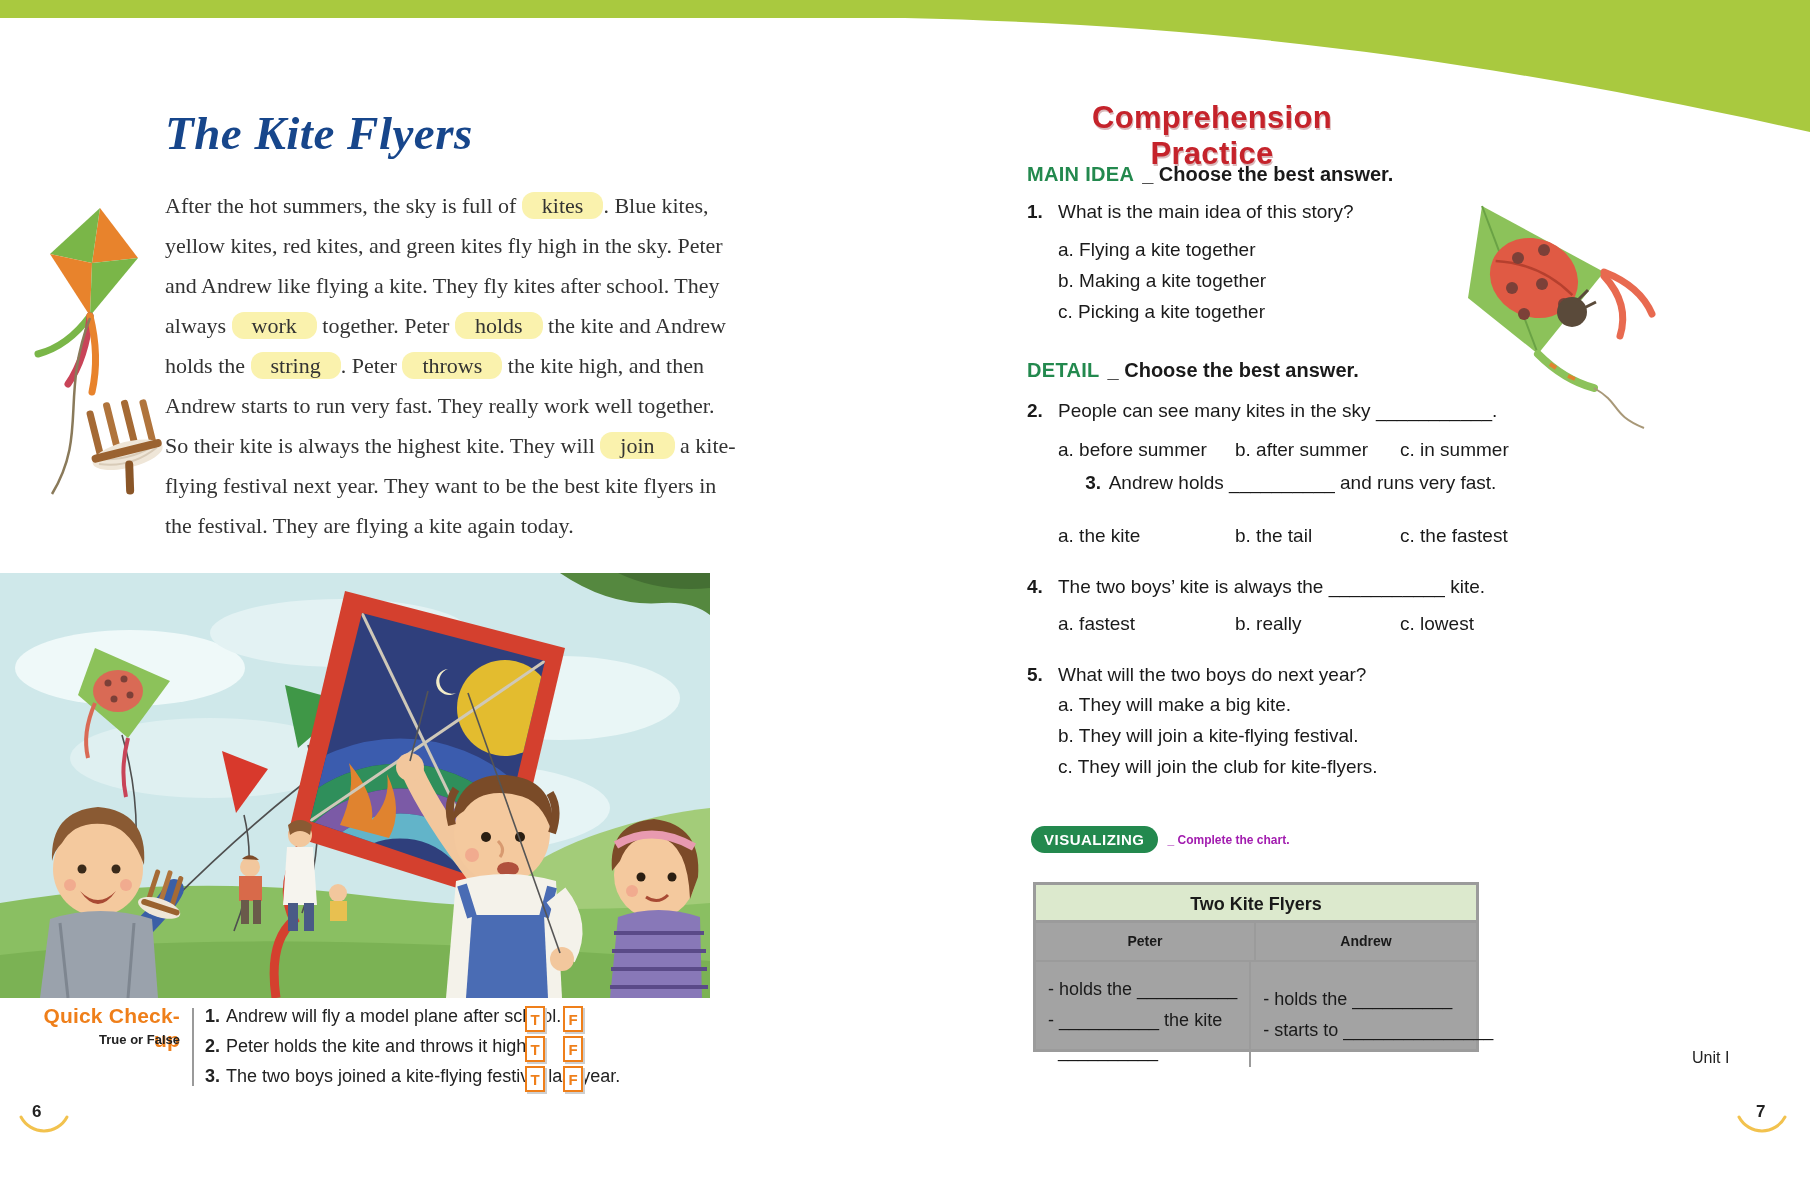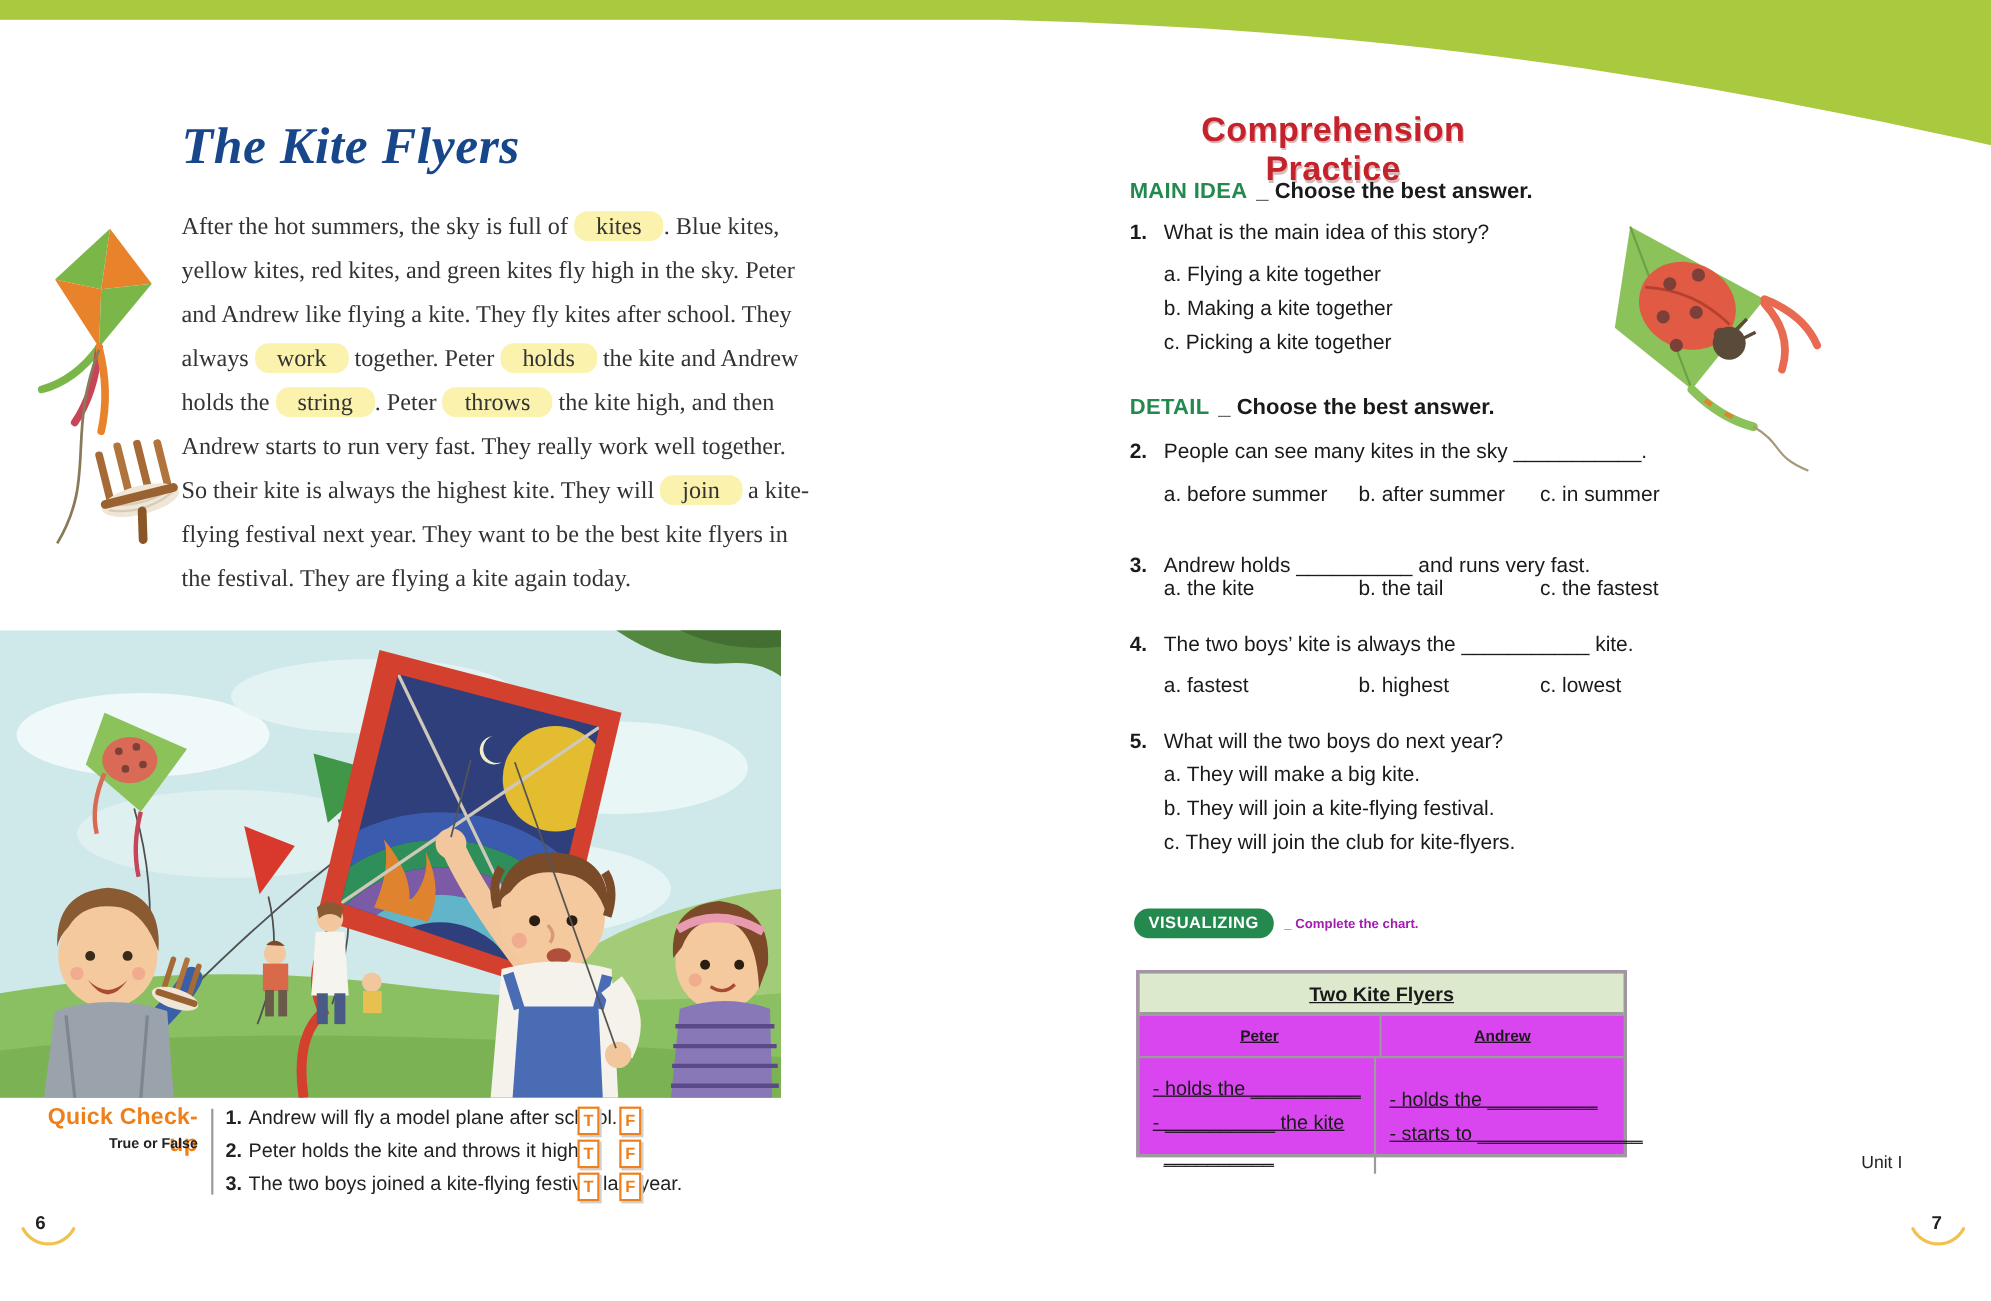--- a/index.html
+++ b/index.html
@@ -43,38 +43,38 @@
   .cp-title{position:absolute;left:1032px;top:100px;width:360px;margin:0;text-align:center;
     font-size:31px;font-weight:bold;color:var(--heading_red);
     text-shadow:1px 2px 0 rgba(130,20,25,0.30);letter-spacing:0.3px;}
   .sec-head{position:absolute;left:1027px;font-size:20px;white-space:nowrap;}
   .sec-label{color:var(--section_green);font-weight:bold;letter-spacing:0.3px;}
   .sec-instr{color:#1a1a1a;font-weight:bold;margin-left:8px;}
   .main-idea-head{top:163px;} .detail-head{top:359px;text-align:center;}
 
   .q{position:absolute;left:1027px;width:520px;font-size:19px;color:#1a1a1a;white-space:nowrap;}
   .q .q-num{font-weight:bold;display:inline-block;width:31px;}
-  .q1{top:201px;} .q2{top:400px;} .q3{top:504px;} .q4{top:576px;} .q5{top:664px;}
+  .q1{top:201px;} .q2{top:400px;} .q3{top:472px;text-align:center;} .q4{top:576px;} .q5{top:664px;}
 
   .opts-stack{position:absolute;left:1058px;font-size:19px;color:#1a1a1a;}
   .opts-stack .opt{height:31px;white-space:nowrap;}
   .opts-q1{top:239px;} .opts-q5{top:694px;}
   .opts-row{position:absolute;left:1058px;display:grid;grid-template-columns:177px 165px auto;
     font-size:19px;color:#1a1a1a;white-space:nowrap;}
   .opts-q2{top:439px;} .opts-q3{top:525px;} .opts-q4{top:613px;}
 
   .ladybug-art{position:absolute;left:1452px;top:192px;}
 
   .vis-line{position:absolute;left:1031px;top:826px;display:flex;align-items:center;}
   .vis-badge{background:var(--section_green);color:#fff;font-weight:bold;font-size:15px;
     letter-spacing:0.5px;padding:5px 13px;border-radius:14px;}
   .vis-instr{margin-left:10px;font-size:12px;font-weight:bold;color:#a21caf;}
 
   .chart{position:absolute;left:1033px;top:882px;width:446px;border:3px solid var(--table_border_gray);
-    background:#d946ef;text-decoration:underline;}
+    background:#a3a3a3;}
   .chart-title{height:38px;background:var(--table_header_green);border-bottom:3px solid var(--table_border_gray);
     text-align:center;line-height:38px;font-weight:bold;font-size:18px;color:#1a1a1a;}
   .chart-cols{display:grid;grid-template-columns:1fr 1fr;border-bottom:2px solid var(--table_border_gray);}
   .chart-cols div{height:37px;line-height:37px;text-align:center;font-weight:bold;font-size:14px;color:#1a1a1a;}
   .chart-cols div:first-child{border-right:2px solid var(--table_border_gray);}
   .chart-body{display:grid;grid-template-columns:1fr 1fr;height:87px;}
   .cell{padding:12px 12px 0 12px;font-size:18px;color:#1a1a1a;line-height:31px;white-space:nowrap;}
   .cell-peter{border-right:2px solid var(--table_border_gray);}
   .cell-andrew{display:flex;flex-direction:column;justify-content:center;padding-top:0;}
   .cell .indent{padding-left:10px;}
@@ -323,21 +323,21 @@
     <span data-name="answer-option">a. the kite</span>
     <span data-name="answer-option">b. the tail</span>
     <span data-name="answer-option">c. the fastest</span>
   </div>
 
   <div class="q q4" data-name="question-4">
     <span class="q-num" data-name="question-number">4.</span><span data-name="question-text">The two boys’ kite is always the ___________ kite.</span>
   </div>
   <div class="opts-row opts-q4" data-name="question-4-options">
     <span data-name="answer-option">a. fastest</span>
-    <span data-name="answer-option">b. highest</span>
+    <span data-name="answer-option">b. really</span>
     <span data-name="answer-option">c. lowest</span>
   </div>
 
   <div class="q q5" data-name="question-5">
     <span class="q-num" data-name="question-number">5.</span><span data-name="question-text">What will the two boys do next year?</span>
   </div>
   <div class="opts-stack opts-q5" data-name="question-5-options">
     <div class="opt" data-name="answer-option">a. They will make a big kite.</div>
     <div class="opt" data-name="answer-option">b. They will join a kite-flying festival.</div>
     <div class="opt" data-name="answer-option">c. They will join the club for kite-flyers.</div>

